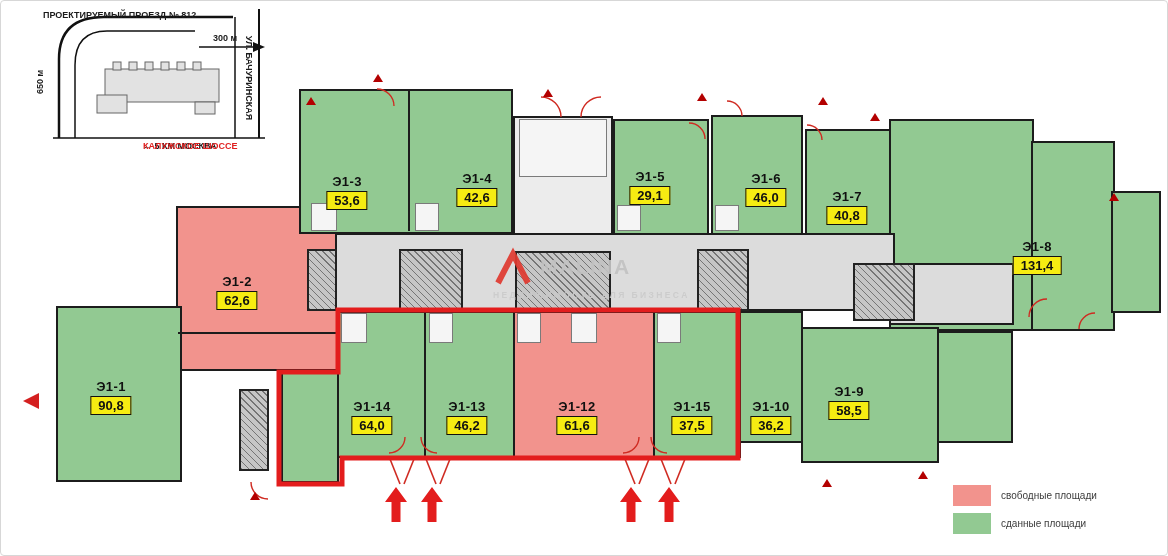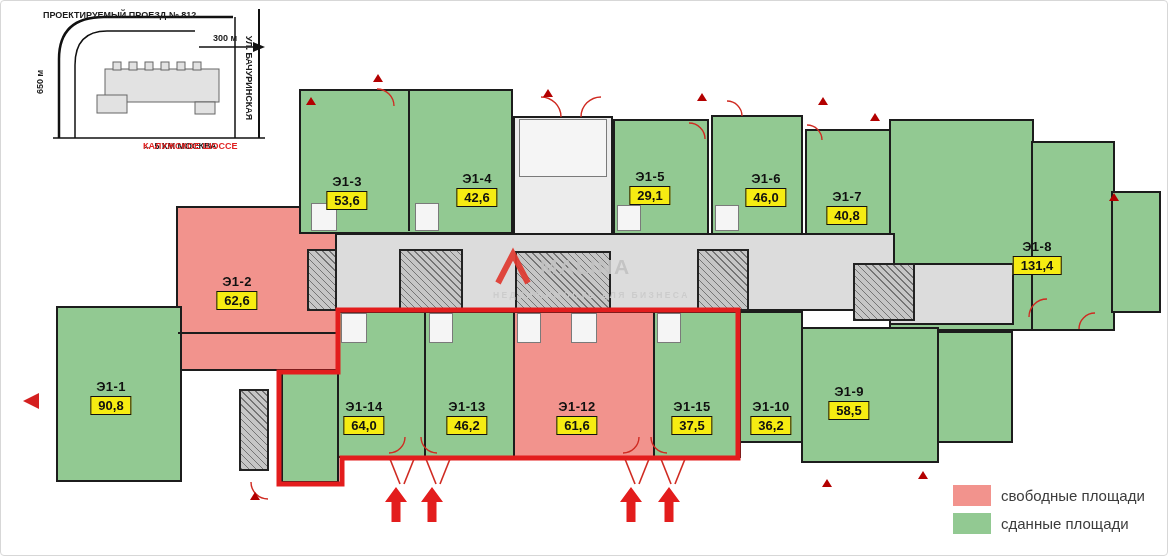--- a/index.html
+++ b/index.html
@@ -37,21 +37,21 @@
   .in-bottom .hw { color:#e02020; }
   
   .watermark { position:absolute; left:492px; top:246px; z-index:4; opacity:.92; }
   .wm-row { display:flex; align-items:center; gap:7px; }
   .wm-name { font-size:21px; font-weight:bold; color:#c2c2c2; line-height:1.02; letter-spacing:1.5px; }
   .wm-sub { margin-top:3px; font-size:8.5px; font-weight:bold; letter-spacing:2.4px; color:#cbcbcb; white-space:nowrap; }
   
   .legend { position:absolute; left:952px; top:484px; z-index:7; }
   .legend-row { display:flex; align-items:center; margin-bottom:7px; }
   .legend-swatch { width:38px; height:21px; margin-right:10px; }
-  .legend-label { font-size:15px; color:#3c3c3c; }
+  .legend-label { font-size:10px; color:#3c3c3c; }
 </style>
 </head>
 <body>
 
 <div class="stage">
 
   <div class="blk pink" style="left:175px;top:205px;width:163px;height:165px"></div>
   <div class="blk green" style="left:298px;top:88px;width:214px;height:145px"></div>
   <div class="blk lgray" style="left:512px;top:115px;width:100px;height:120px"></div>
   <div class="blk green" style="left:612px;top:118px;width:96px;height:145px"></div>
@@ -94,21 +94,21 @@
   <div class="unit-tag" style="left:476px;top:128px"><div class="unit-name">Э1-4</div><div class="unit-area">42,6</div></div>
   <div class="unit-tag" style="left:649px;top:126px"><div class="unit-name">Э1-5</div><div class="unit-area">29,1</div></div>
   <div class="unit-tag" style="left:765px;top:128px"><div class="unit-name">Э1-6</div><div class="unit-area">46,0</div></div>
   <div class="unit-tag" style="left:846px;top:146px"><div class="unit-name">Э1-7</div><div class="unit-area">40,8</div></div>
   <div class="unit-tag" style="left:1036px;top:196px"><div class="unit-name">Э1-8</div><div class="unit-area">131,4</div></div>
   <div class="unit-tag" style="left:848px;top:341px"><div class="unit-name">Э1-9</div><div class="unit-area">58,5</div></div>
   <div class="unit-tag" style="left:770px;top:356px"><div class="unit-name">Э1-10</div><div class="unit-area">36,2</div></div>
   <div class="unit-tag" style="left:691px;top:356px"><div class="unit-name">Э1-15</div><div class="unit-area">37,5</div></div>
   <div class="unit-tag" style="left:576px;top:356px"><div class="unit-name">Э1-12</div><div class="unit-area">61,6</div></div>
   <div class="unit-tag" style="left:466px;top:356px"><div class="unit-name">Э1-13</div><div class="unit-area">46,2</div></div>
-  <div class="unit-tag" style="left:363px;top:356px"><div class="unit-name">Э1-14</div><div class="unit-area">64,0</div></div>
+  <div class="unit-tag" style="left:371px;top:356px"><div class="unit-name">Э1-14</div><div class="unit-area">64,0</div></div>
 
   <div class="watermark">
     <div class="wm-row">
       <svg width="40" height="40" viewBox="0 0 40 40">
         <polyline points="5,36 20,7 35,36" fill="none" stroke="#e03a30" stroke-width="6"></polyline>
       </svg>
       <div>
         <div class="wm-name">MALINA</div>
       </div>
     </div>

